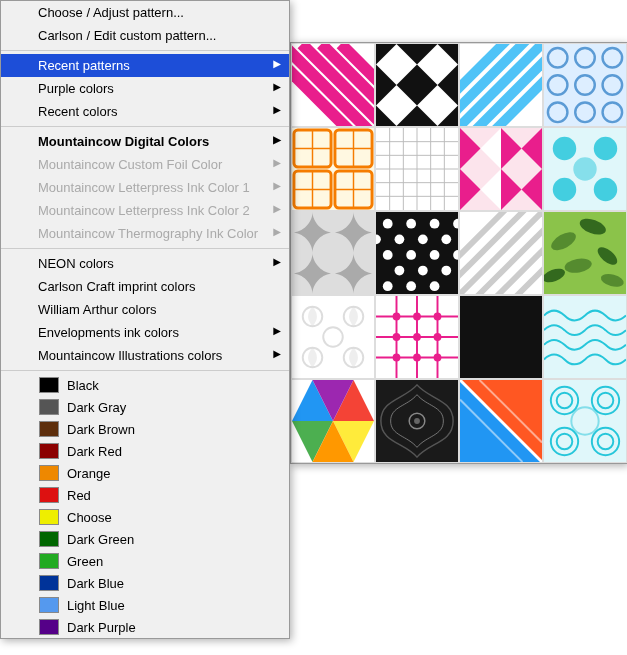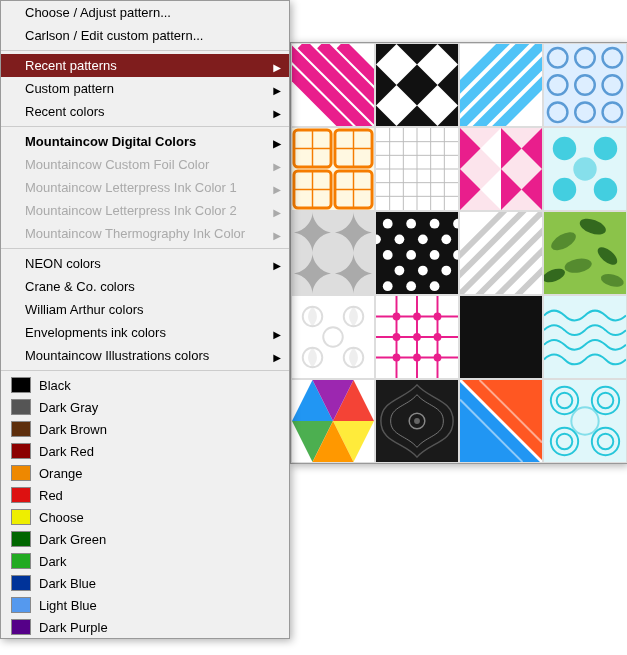--- a/index.html
+++ b/index.html
@@ -25,56 +25,57 @@
       background: #f0f0f0;
       border: 1px solid #999;
       box-shadow: 2px 2px 8px rgba(0,0,0,0.3);
       position: absolute;
       left: 0;
       top: 0;
       z-index: 10;
     }
 
     .menu-item {
-      padding: 4px 24px;
+      padding: 4px 37px;
       cursor: pointer;
       white-space: nowrap;
       display: flex;
-      align-items: flex-end;
+      align-items: flex-start;
       position: relative;
       color: #000;
     }
 
     .menu-item:hover, .menu-item.active {
       background: #0078d7;
       color: #fff;
     }
 
     .menu-item.active {
-      background: #7f1d1d;
+      background: #1d4ed8;
       color: #fff;
     }
 
     .menu-item .arrow {
       position: absolute;
       right: 8px;
       font-size: 10px;
     }
 
     .menu-separator {
       height: 1px;
       background: #ccc;
       margin: 3px 0;
     }
 
     .color-row {
       padding: 3px 10px;
       display: flex;
       align-items: center;
       cursor: pointer;
+      margin-left: 28px;
     }
 
     .color-swatch {
       width: 20px;
       height: 16px;
       border: 1px solid #888;
       margin-right: 8px;
       flex-shrink: 0;
     }
 
@@ -123,21 +124,21 @@
       <span>Carlson / Edit custom pattern...</span>
     </div>
 
     <div class="menu-separator"></div>
 
     <div class="menu-item active">
       <span>Recent patterns</span>
       <span class="arrow">▶</span>
     </div>
     <div class="menu-item">
-      <span>Custom pattern</span>
+      <span>Purple colors</span>
       <span class="arrow">▶</span>
     </div>
     <div class="menu-item">
       <span>Recent colors</span>
       <span class="arrow">▶</span>
     </div>
 
     <div class="menu-separator"></div>
 
     <div class="menu-item" style="font-weight:bold;">
@@ -161,21 +162,21 @@
       <span class="arrow" style="color:#aaa;">▶</span>
     </div>
 
     <div class="menu-separator"></div>
 
     <div class="menu-item">
       <span>NEON colors</span>
       <span class="arrow">▶</span>
     </div>
     <div class="menu-item">
-      <span>Crane &amp; Co. colors</span>
+      <span>Carlson Craft imprint colors</span>
     </div>
     <div class="menu-item">
       <span>William Arthur colors</span>
     </div>
     <div class="menu-item">
       <span>Envelopments ink colors</span>
       <span class="arrow">▶</span>
     </div>
     <div class="menu-item">
       <span>Mountaincow Illustrations colors</span>
@@ -211,21 +212,21 @@
     <div class="color-row">
       <div class="color-swatch" style="background:#eeee00;"></div>
       <span>Choose</span>
     </div>
     <div class="color-row">
       <div class="color-swatch" style="background:#006600;"></div>
       <span>Dark Green</span>
     </div>
     <div class="color-row">
       <div class="color-swatch" style="background:#22aa22;"></div>
-      <span>Dark</span>
+      <span>Green</span>
     </div>
     <div class="color-row">
       <div class="color-swatch" style="background:#003399;"></div>
       <span>Dark Blue</span>
     </div>
     <div class="color-row">
       <div class="color-swatch" style="background:#5599ee;"></div>
       <span>Light Blue</span>
     </div>
     <div class="color-row">

